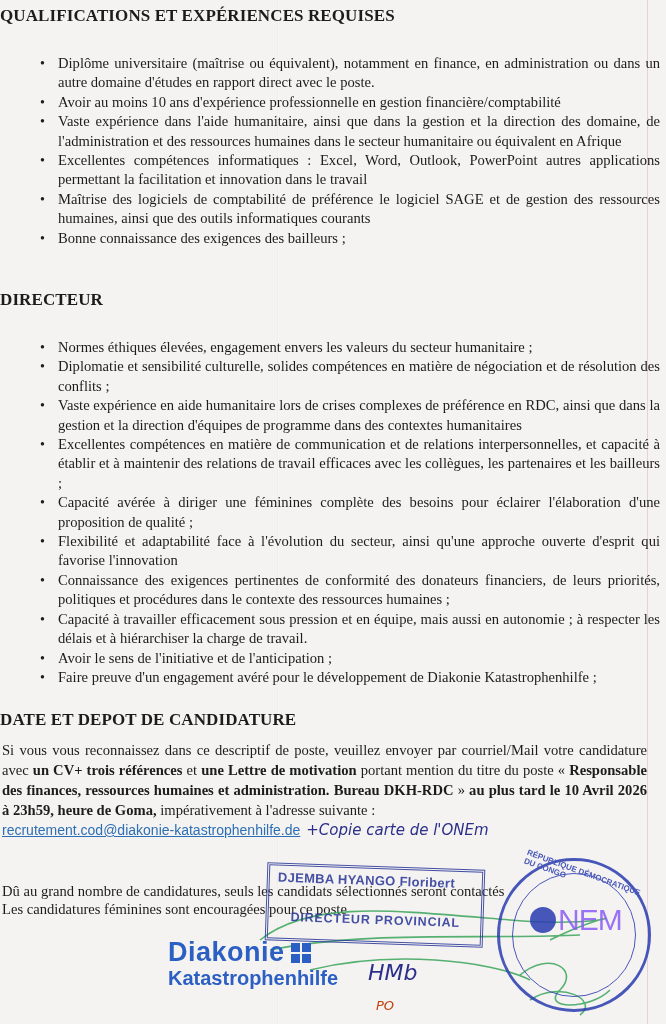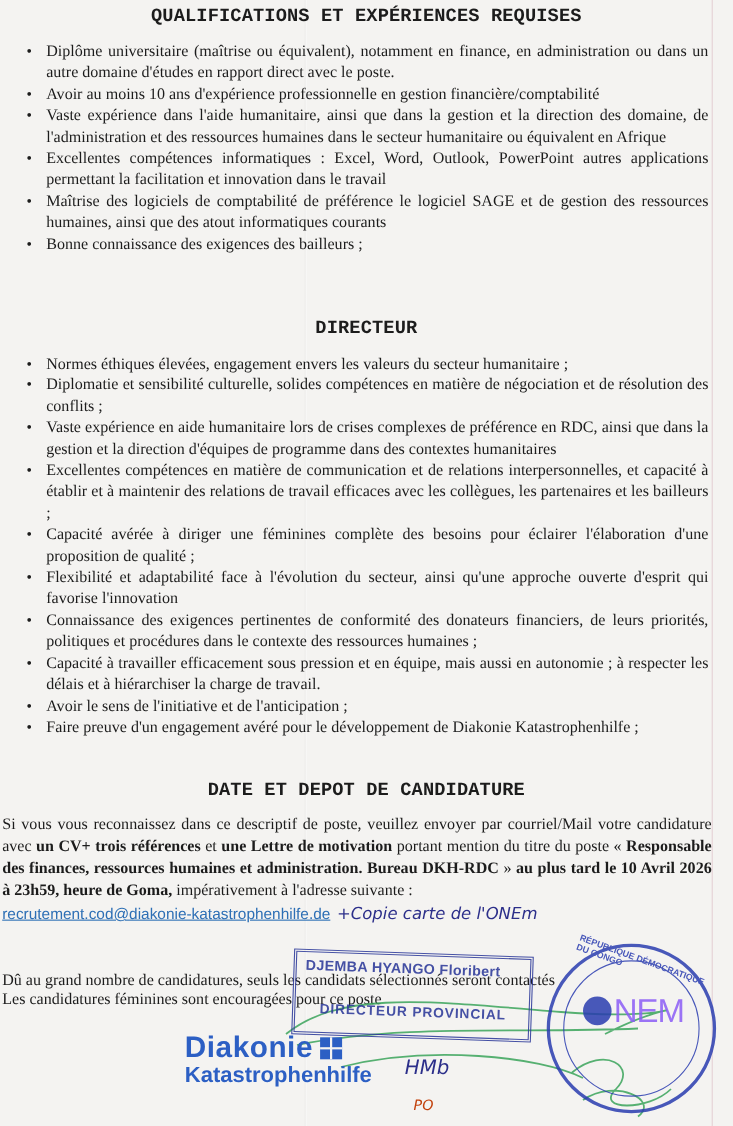--- a/index.html
+++ b/index.html
@@ -13,26 +13,26 @@
     .fold-v {
       position: absolute; top: 0; bottom: 0; left: 277px; width: 2px;
       background: linear-gradient(to right, rgba(0,0,0,0.04), rgba(255,255,255,0.6));
     }
     .edge-r {
       position: absolute; top: 0; bottom: 0; right: 18px; width: 1px;
       background: rgba(200,150,160,0.35);
     }
     .page { position: absolute; left: 0; top: 0; width: 666px; }
     h2.section-title {
-      margin: 0; text-align: center; font-weight: bold;
+      margin: 0; font-weight: bold;
       font-size: 17px; letter-spacing: 0.1px;
-      position: absolute; left: 0; right: 0; font-family: Liberation Mono, monospace;
+      position: absolute; left: 0; right: 0;
     }
     ul.bullets {
-      list-style: none; margin: 0; padding: 0;
+      list-style: none; margin: 16px; padding: 0;
       position: absolute; left: 24px; width: 620px;
       font-size: 14.6px; line-height: 19.4px;
     }
     ul.bullets li { position: relative; padding-left: 18px; text-align: justify; }
     ul.bullets li::before {
       content: "•"; position: absolute; left: 0; top: 0; font-size: 14px;
     }
     .para {
       position: absolute; left: 2px; width: 645px;
       font-size: 14.6px; line-height: 20px; text-align: justify;
@@ -92,21 +92,21 @@
       background: #2a3cb0; vertical-align: -3px; margin-right: 2px;
     }
     .stamp-round .ring {
       position: absolute; left: 22px; top: 8px;
       font-family: "Liberation Sans", "DejaVu Sans", sans-serif; font-weight: bold;
       font-size: 8px; color: #2a3cb0; transform: rotate(20deg);
     }
     .signature {
       position: absolute; left: 368px; top: 960px;
       font-family: "DejaVu Sans", sans-serif; font-style: italic;
-      color: #2c2f8a; font-size: 18px;
+      color: #2c2f8a; font-size: 22px;
     }
     .signature-po {
       position: absolute; left: 376px; top: 998px;
       font-family: "DejaVu Sans", sans-serif; font-style: italic;
       color: #c2410c; font-size: 13px;
     }
     .green-scribble {
       position: absolute; left: 250px; top: 880px; width: 400px; height: 140px;
       pointer-events: none;
     }
@@ -118,21 +118,21 @@
 <div class="edge-r"></div>
 
 <div class="page">
 
   <h2 class="section-title" style="top:6px;">QUALIFICATIONS ET EXPÉRIENCES REQUISES</h2>
   <ul class="bullets" style="top:38px;">
     <li>Diplôme universitaire (maîtrise ou équivalent), notamment en finance, en administration ou dans un autre domaine d'études en rapport direct avec le poste.</li>
     <li>Avoir au moins 10 ans d'expérience professionnelle en gestion financière/comptabilité</li>
     <li>Vaste expérience dans l'aide humanitaire, ainsi que dans la gestion et la direction des domaine, de l'administration et des ressources humaines dans le secteur humanitaire ou équivalent en Afrique</li>
     <li>Excellentes compétences informatiques : Excel, Word, Outlook, PowerPoint autres applications permettant la facilitation et innovation dans le travail</li>
-    <li>Maîtrise des logiciels de comptabilité de préférence le logiciel SAGE et de gestion des ressources humaines, ainsi que des atout informatiques courants</li>
+    <li>Maîtrise des logiciels de comptabilité de préférence le logiciel SAGE et de gestion des ressources humaines, ainsi que des outils informatiques courants</li>
     <li>Bonne connaissance des exigences des bailleurs ;</li>
   </ul>
 
   <h2 class="section-title" style="top:290px;">DIRECTEUR</h2>
   <ul class="bullets" style="top:322px;">
     <li>Normes éthiques élevées, engagement envers les valeurs du secteur humanitaire ;</li>
     <li>Diplomatie et sensibilité culturelle, solides compétences en matière de négociation et de résolution des conflits ;</li>
     <li>Vaste expérience en aide humanitaire lors de crises complexes de préférence en RDC, ainsi que dans la gestion et la direction d'équipes de programme dans des contextes humanitaires</li>
     <li>Excellentes compétences en matière de communication et de relations interpersonnelles, et capacité à établir et à maintenir des relations de travail efficaces avec les collègues, les partenaires et les bailleurs ;</li>
     <li>Capacité avérée à diriger une féminines complète des besoins pour éclairer l'élaboration d'une proposition de qualité ;</li>

